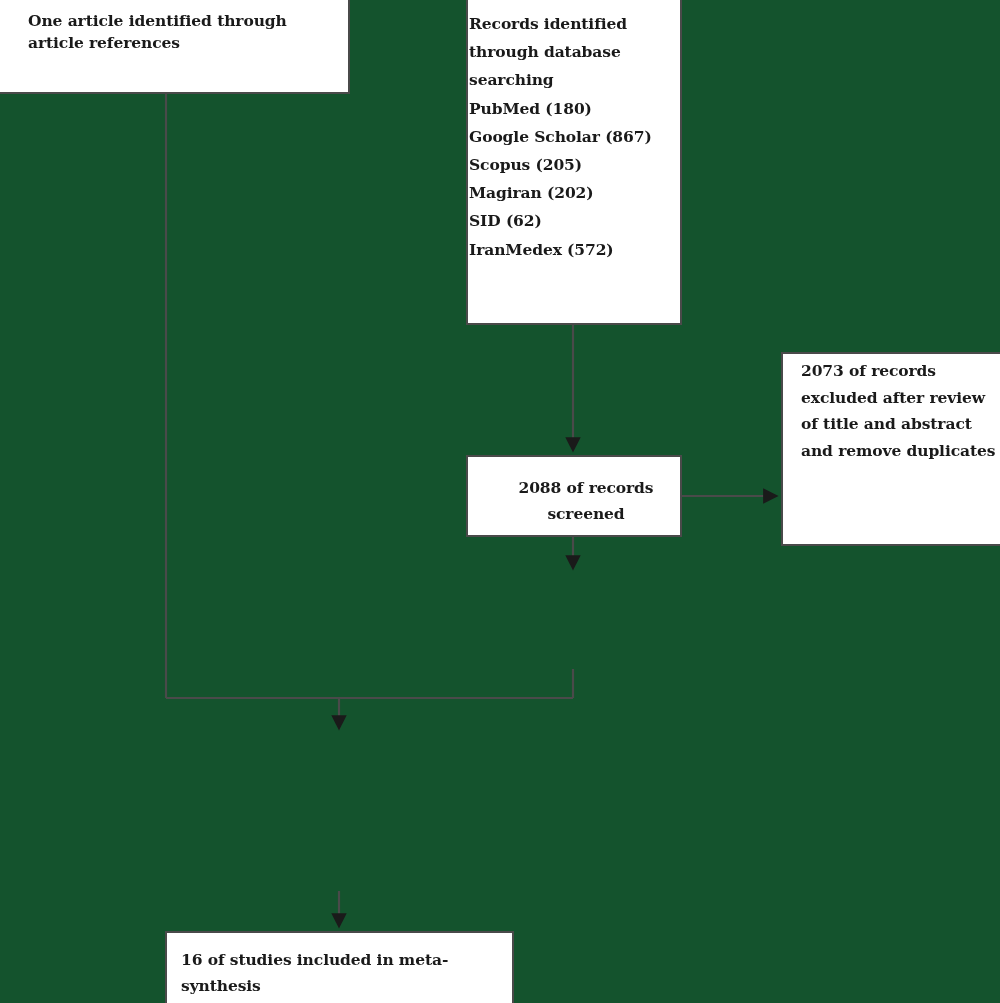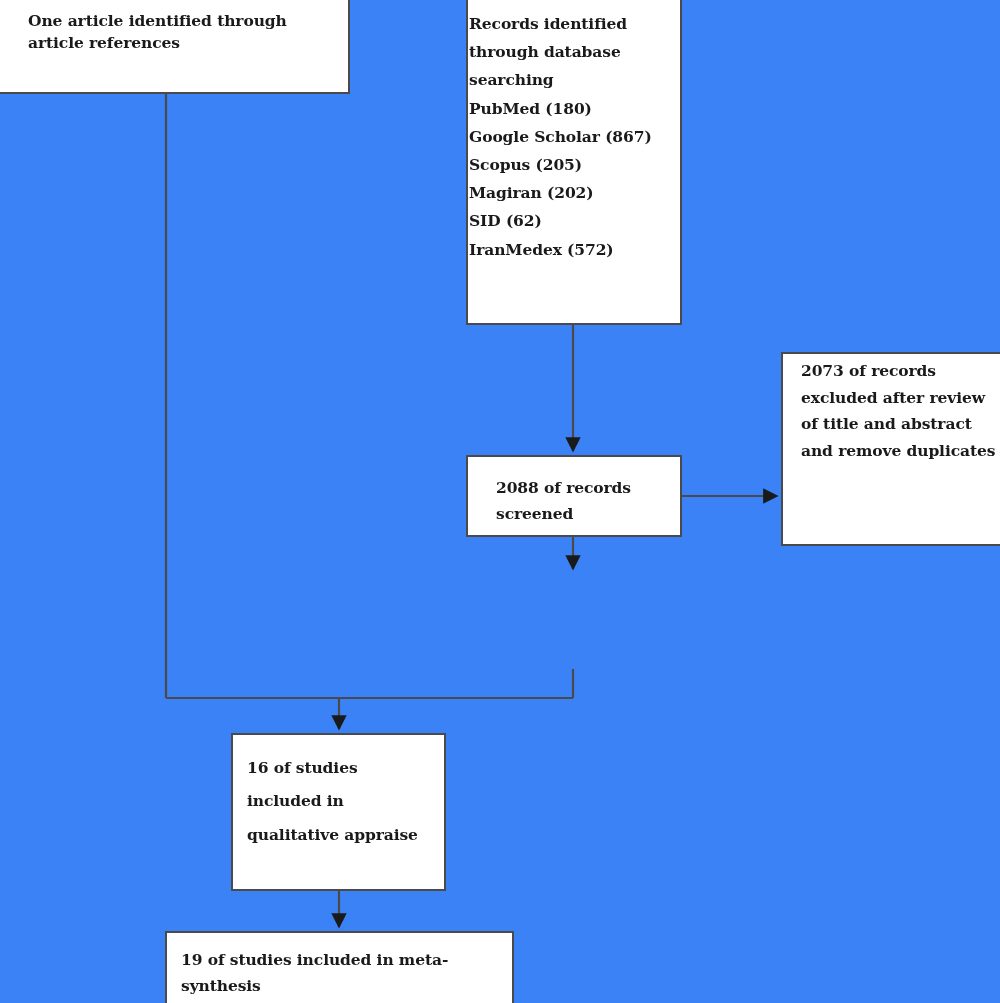--- a/index.html
+++ b/index.html
@@ -4,21 +4,21 @@
 <style>
   html, body {
     margin: 0;
     padding: 0;
     background: #ffffff;
   }
   #page {
     position: relative;
     width: 1000px;
     height: 1003px;
-    background: #3b82f6;
+    background: #14532d;
     overflow: hidden;
     font-family: "DejaVu Serif", "Liberation Serif", serif;
   }
   .node {
     position: absolute;
     box-sizing: border-box;
     background: #ffffff;
     border: 2px solid #4a4a4a;
     color: #1a1a1a;
   }
@@ -33,21 +33,21 @@
     white-space: pre-line;
   }
   
   #box-references        { left: -8px;  top: -8px;   width: 358px; height: 102px; }
   #box-references-text   { left: 34px;  top: 16px;   width: 300px; }
 
   #box-database          { left: 466px; top: -8px;   width: 216px; height: 333px; }
   #box-database-text     { left: 1px;  top: 16px;   width: 200px; line-height: 1.82; }
 
   #box-screened          { left: 466px; top: 455px;  width: 216px; height: 82px; }
-  #box-screened-text     { left: 28px;  top: 18px;   width: 180px; line-height: 1.70; }
+  #box-screened-text     { left: 28px;  top: 18px;   width: 180px; line-height: 1.70; text-align: center; }
 
   #box-excluded          { left: 781px; top: 352px;  width: 235px; height: 194px; }
   #box-excluded-text     { left: 18px;  top: 4px;   width: 200px; line-height: 1.72; }
 
   #box-qualitative-15    { left: 397px; top: 573px;  width: 351px; height: 96px; }
   #box-qualitative-15-text { left: 33px; top: 21px;  width: 300px; line-height: 1.70; }
 
   #box-qualitative-16    { left: 231px; top: 733px;  width: 215px; height: 158px; }
   #box-qualitative-16-text { left: 14px; top: 16px;  width: 190px; line-height: 2.15; }
 
@@ -114,21 +114,18 @@
 
   <div class="node" id="box-screened">
     <div class="node-text" id="box-screened-text">2088 of records screened</div>
   </div>
 
   <div class="node" id="box-excluded">
     <div class="node-text" id="box-excluded-text">2073 of records excluded after review of title and abstract and remove duplicates</div>
   </div>
 
 
-  <div class="node" id="box-qualitative-16">
-    <div class="node-text" id="box-qualitative-16-text">16 of studies included in qualitative appraise</div>
-  </div>
 
   <div class="node" id="box-metasynthesis">
-    <div class="node-text" id="box-metasynthesis-text">19 of studies included in meta-synthesis</div>
+    <div class="node-text" id="box-metasynthesis-text">16 of studies included in meta-synthesis</div>
   </div>
 
 </div>
 
 </body></html>

